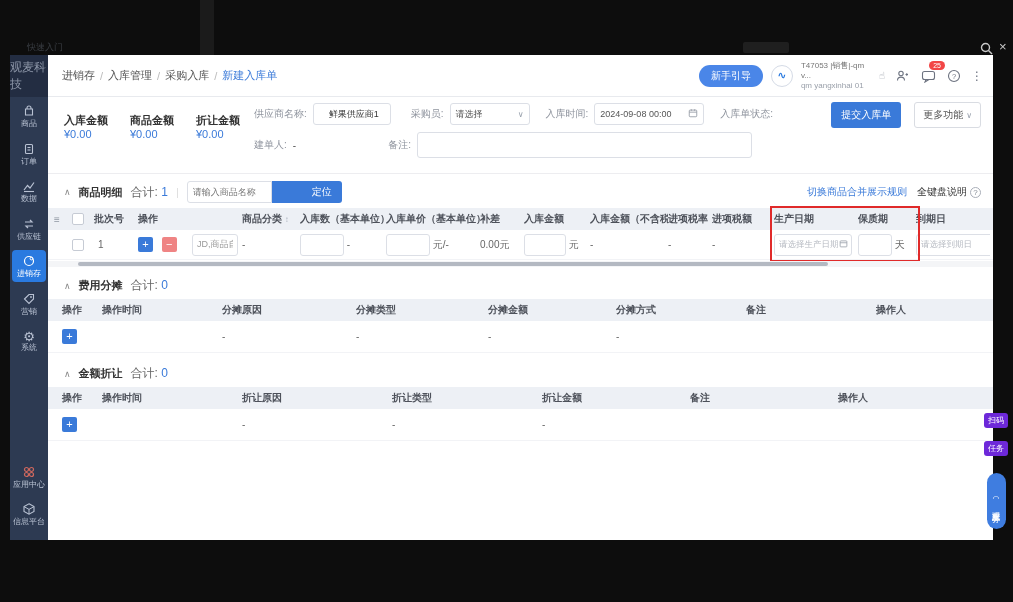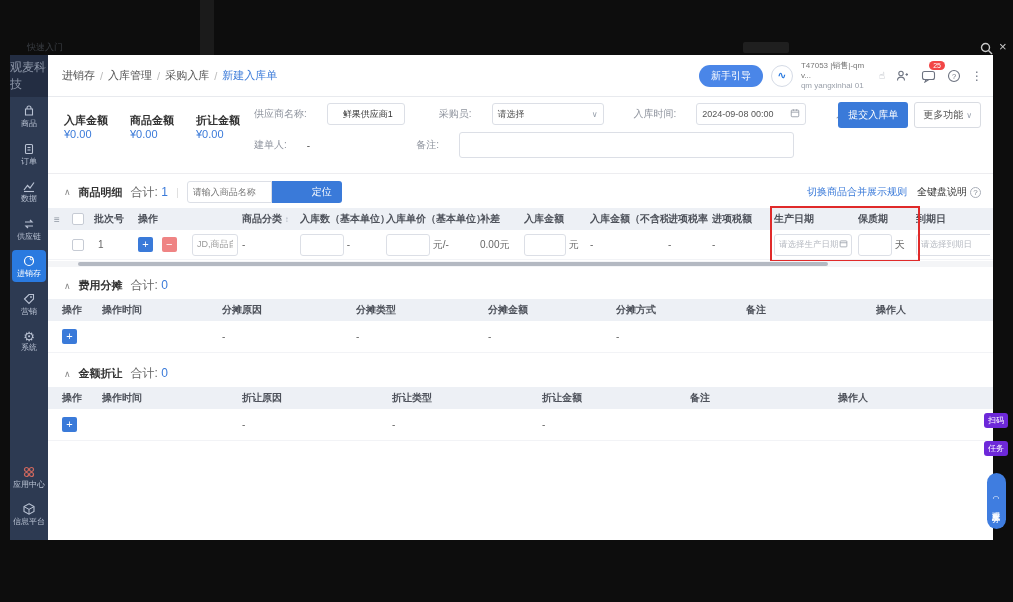--- a/index.html
+++ b/index.html
@@ -43,31 +43,31 @@
   .avatar { width:22px; height:22px; border-radius:50%; border:1px solid #d5dbe6; color:#2a7ae0; font-size:11px; display:flex; align-items:center; justify-content:center; font-style:italic; font-weight:bold; }
   .usertxt { font-size:8px; color:#9aa0aa; line-height:1.25; max-width:70px; }
   .usertxt .l1 { color:#777; }
   .hand { font-size:10px; color:#9aa0aa; }
   .hicon { position:relative; width:18px; height:18px; display:flex; align-items:center; justify-content:center; color:#6d7380; cursor:pointer; }
   .badge { position:absolute; top:-6px; right:-8px; background:#f24646; color:#fff; font-size:7px; padding:1px 4px; border-radius:7px; }
   .kebab { font-size:12px; color:#6d7380; }
 
   
   .card { position:relative; padding:6px 12px 8px 16px; border-bottom:1px solid #ededf0; display:flex; flex:0 0 auto; }
-  .card-actions { position:absolute; right:12px; top:5px; display:flex; gap:6px; }
+  .card-actions { position:absolute; right:12px; top:5px; display:flex; gap:13px; }
   .btn-submit { background:#3a7ad9; color:#fff; border:none; border-radius:3px; font-size:10px; padding:5px 10px; cursor:pointer; font-family:inherit; }
   .btn-more { background:#fff; color:#555; border:1px solid #d9dce2; border-radius:3px; font-size:10px; padding:5px 8px; cursor:pointer; font-family:inherit; }
   .stats { display:flex; gap:22px; padding-top:10px; width:190px; flex:0 0 190px; }
   .stat .sl { font-size:11px; font-weight:bold; color:#333; }
   .stat .sv { font-size:11px; color:#3a7ad9; margin-top:0; }
   .formblk { flex:1; font-size:10px; color:#8f949e; }
   .f-row0 { font-weight:bold; color:#333; font-size:11px; margin:2px 0 8px; }
-  .f-row { display:flex; align-items:center; gap:20px; margin-bottom:7px; }
+  .f-row { display:flex; align-items:center; gap:6px; margin-bottom:7px; }
   .f-input { border:1px solid #dcdfe6; border-radius:3px; height:22px; font-size:9px; color:#333; padding:0 5px; outline:none; font-family:inherit; }
-  .f-sel { width:112px; display:flex; align-items:center; justify-content:space-between; }
+  .f-sel { width:80px; display:flex; align-items:center; justify-content:space-between; }
   .f-sel .chev { color:#98a0ac; font-size:8px; }
   .f-date { width:110px; display:flex; align-items:center; justify-content:space-between; color:#555; }
   .remark { width:335px; height:26px; border:1px solid #dcdfe6; border-radius:3px; resize:none; font-size:9px; padding:3px 5px; outline:none; font-family:inherit; }
   .dash { color:#555; }
 
   
   .sec-title { display:flex; align-items:center; gap:8px; padding:7px 12px 5px 16px; font-size:11px; }
   .sec-title .caret { color:#888; font-size:9px; }
   .sec-title .tname { font-weight:bold; color:#333; }
   .sec-title .tot { color:#666; font-size:12px; }

